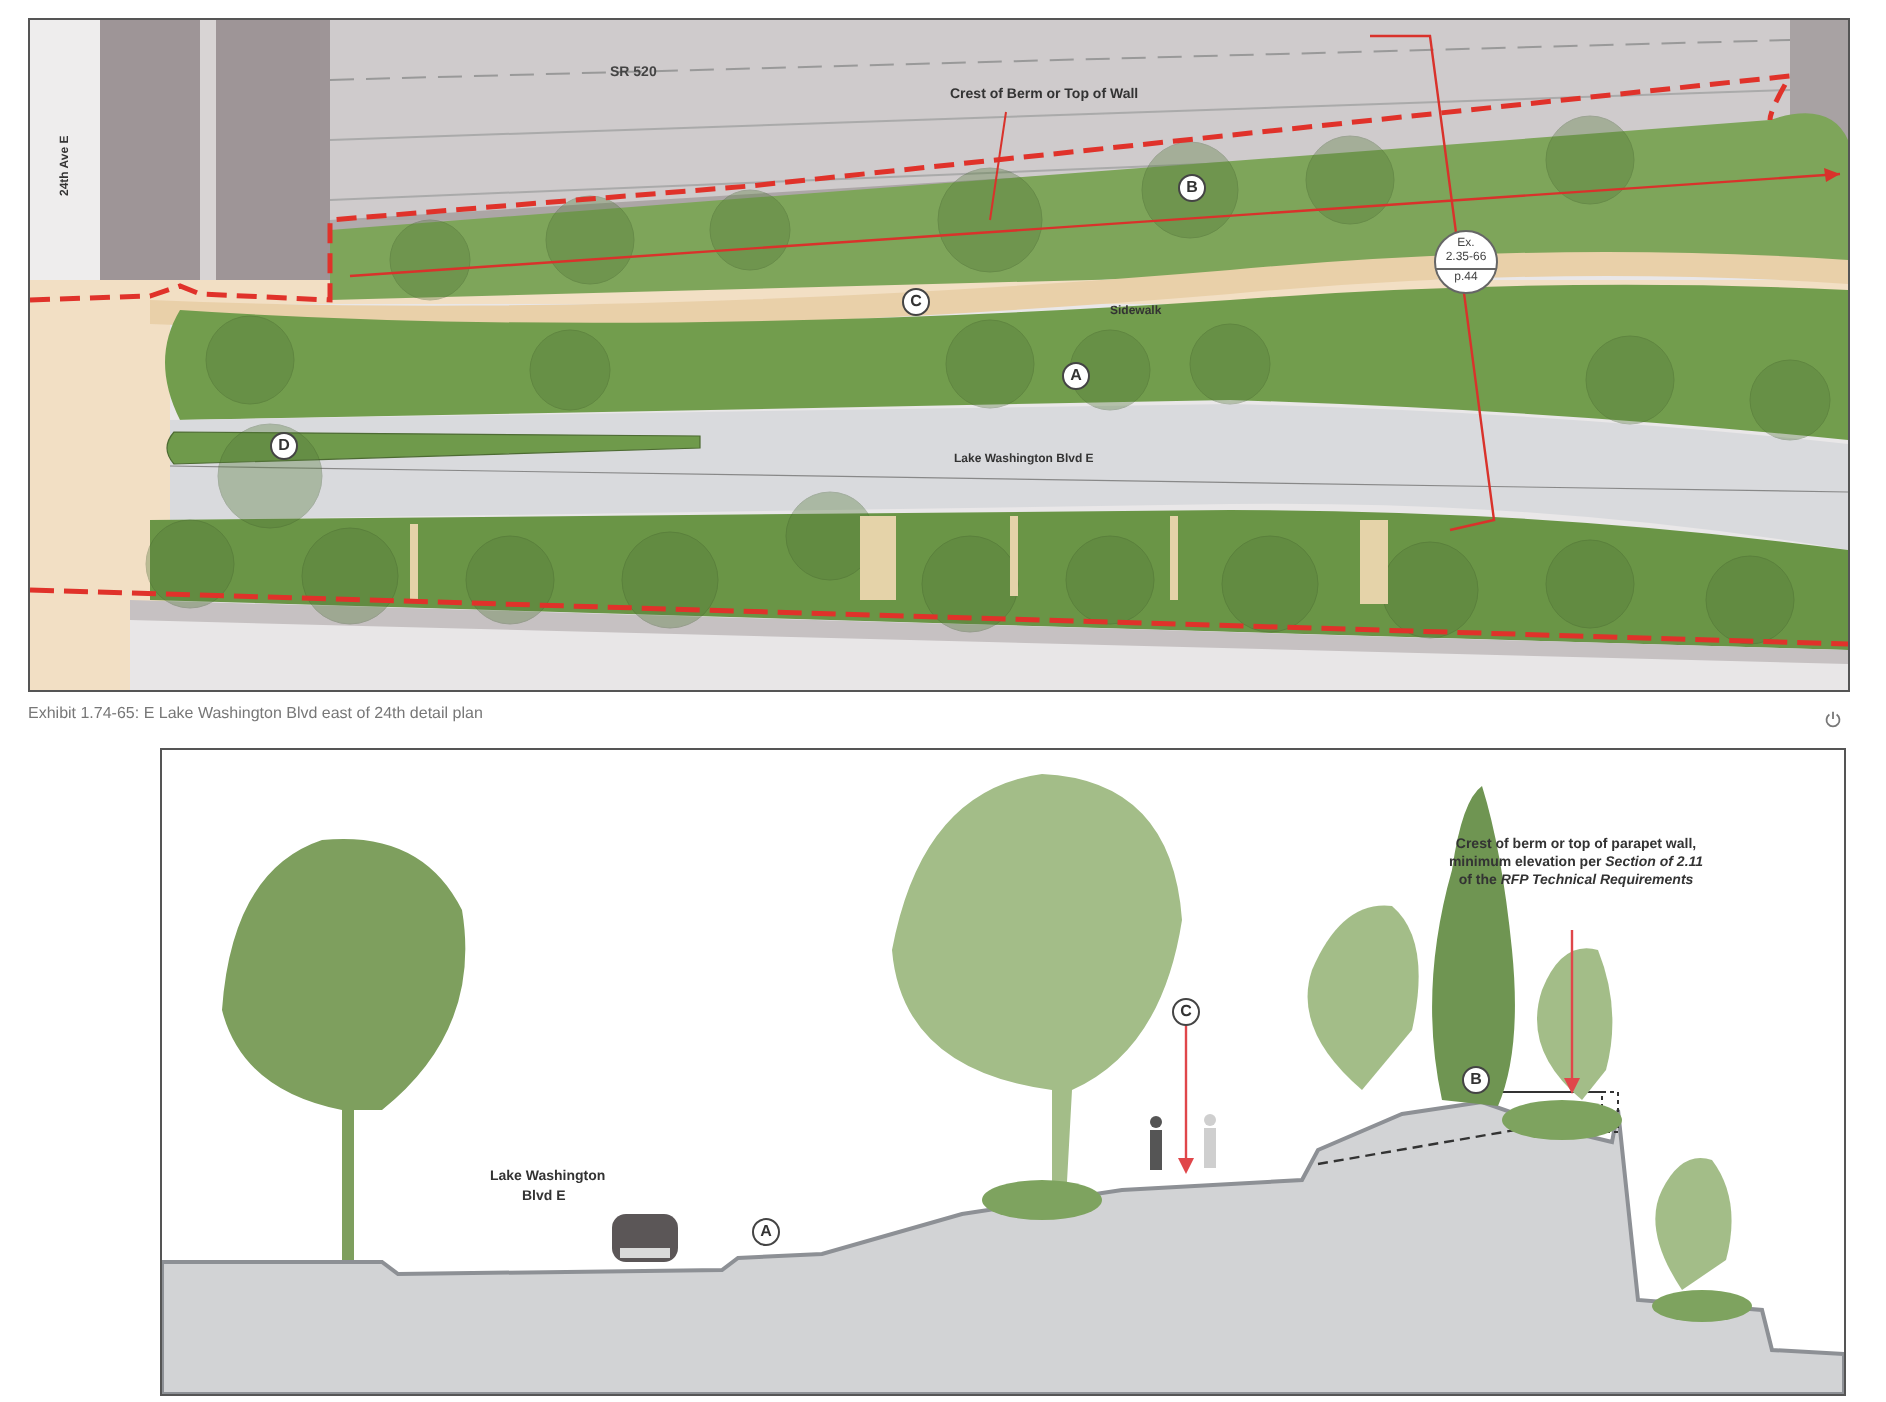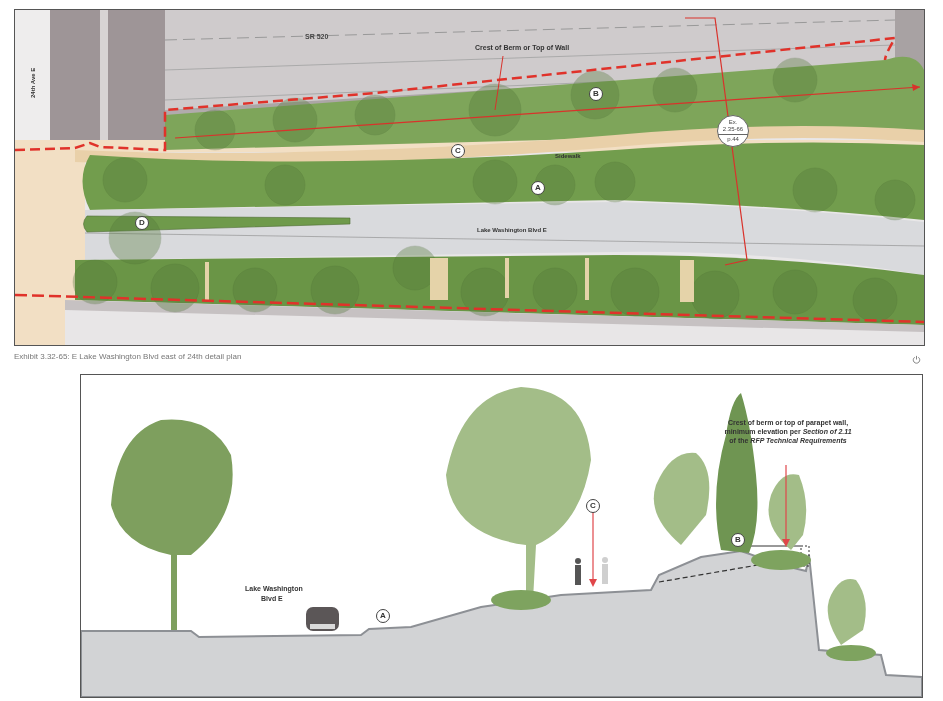--- a/index.html
+++ b/index.html
@@ -112,21 +112,21 @@
   <div class="marker" style="left:120px;top:206px;">D</div>
   <div class="ex-badge">
     <div class="top">
         <div>Ex.</div>
         <div>2.35-66</div>
       </div>
     <div class="bot">p.44</div>
   </div>
 </div>
 
-<div class="caption">Exhibit 3.32-65: E Lake Washington Blvd east of 24th detail plan</div>
+<div class="caption">Exhibit 1.74-65: E Lake Washington Blvd east of 24th detail plan</div>
 <svg class="power-icon" viewBox="0 0 10 10">
   <path d="M3 2.5 A3.6 3.6 0 1 0 7 2.5" fill="none" stroke="#777" stroke-width="1"></path>
   <line x1="5" y1="1" x2="5" y2="5" stroke="#777" stroke-width="1"></line>
 </svg>
 
 <div class="section">
   <svg width="841" height="322" viewBox="0 0 841 322">
 
     <path d="M0 256 L110 256 L118 262 L280 260 L288 254 L330 252 L400 232 L480 220 L570 215 L578 200 L620 182 L660 176 L700 190 L725 196 L728 180 L738 275 L800 280 L805 300 L841 302 L841 322 L0 322 Z" fill="#d2d3d5" stroke="#8d9095" stroke-width="2"></path>
     <path d="M578 207 L700 186 L725 190" fill="none" stroke="#333" stroke-width="1.2" stroke-dasharray="5,3"></path>

